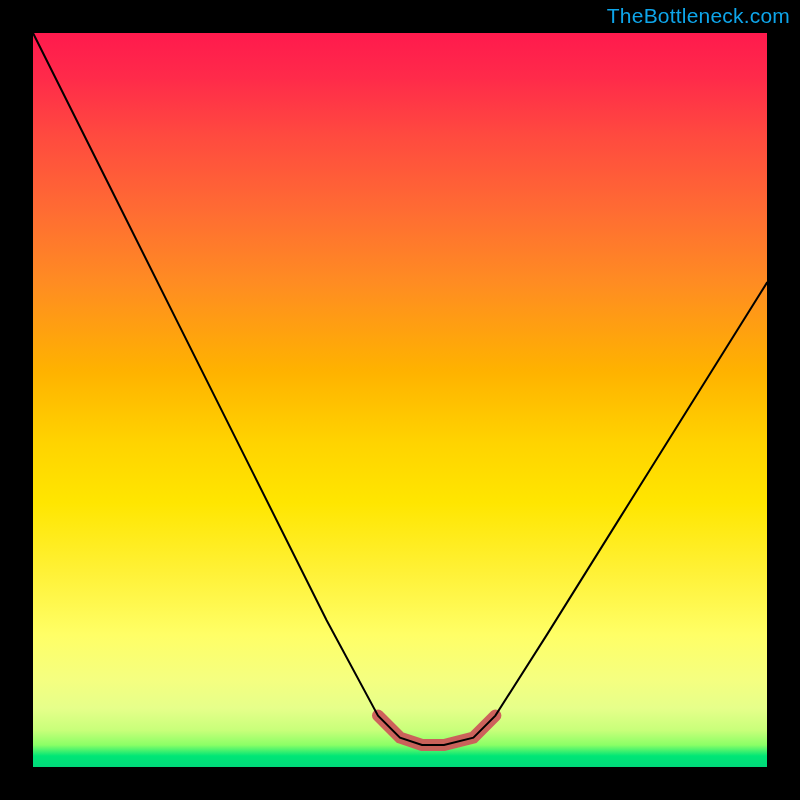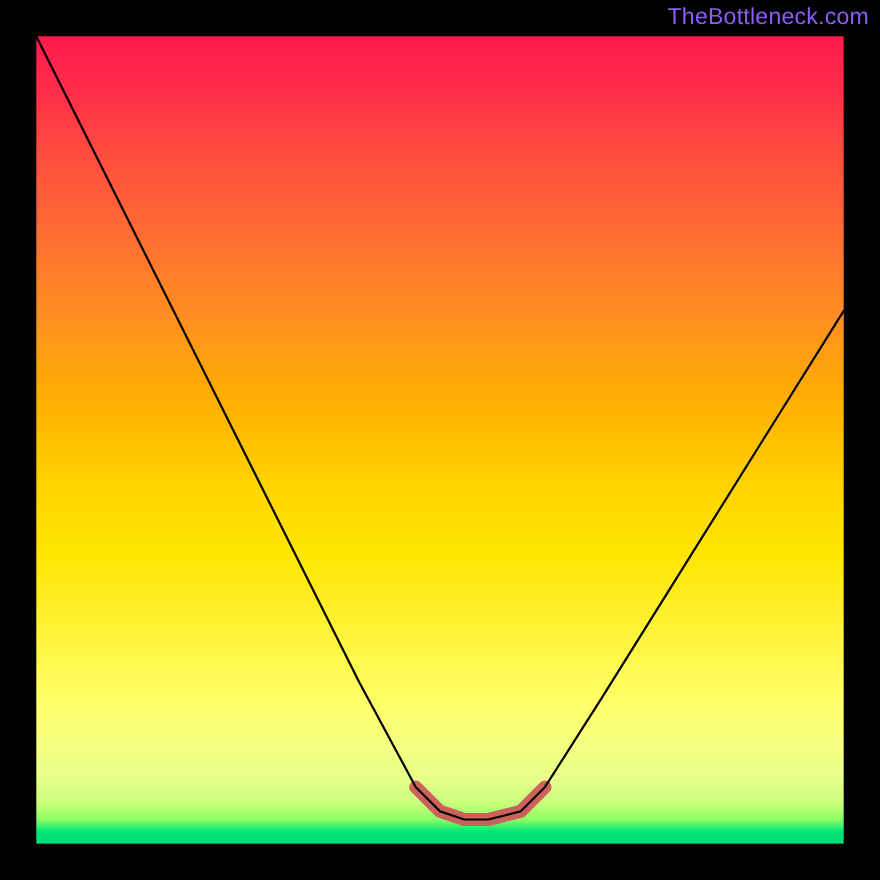--- a/index.html
+++ b/index.html
@@ -43,21 +43,21 @@
         #c8ff7a 95%,
         #8bff66 97%,
         #00e676 98.5%,
         #00d97a 100%
       );
   }
   .watermark {
     position: absolute;
     top: 4px;
     right: 10px;
-    color: #8b5cf6;
+    color: #0ea5e9;
     font-size: 21px;
     font-weight: 400;
     font-family: Arial, sans-serif;
     letter-spacing: 0.2px;
   }
   svg.curve {
     position: absolute;
     left: 0;
     top: 0;
     width: 734px;

